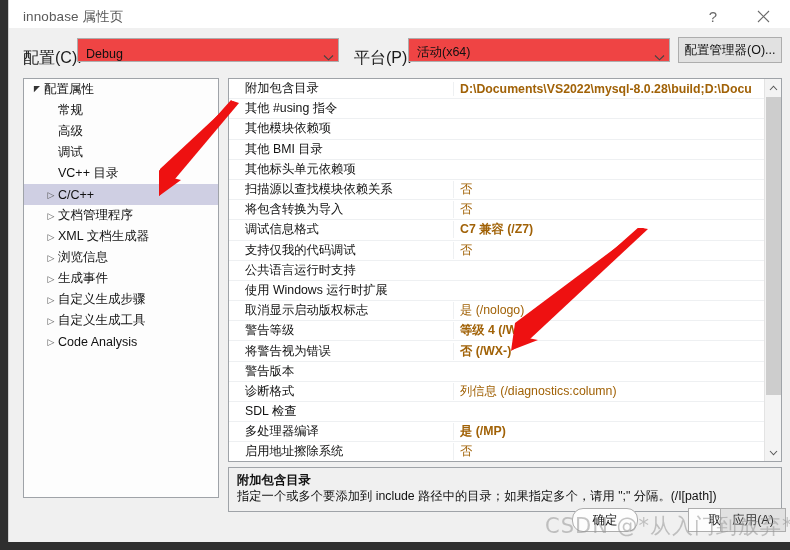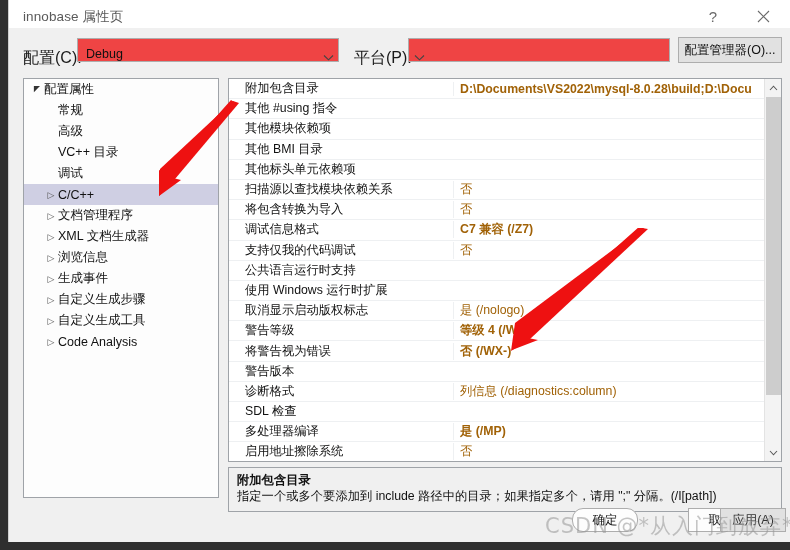--- a/index.html
+++ b/index.html
@@ -301,20 +301,21 @@
         <span class="cval">Debug</span>
         <span class="carrow">
           <svg width="11" height="7" viewBox="0 0 11 7">
               <path d="M1 1.5 L5.5 5.8 L10 1.5" stroke="#444" stroke-width="1.1" fill="none"></path>
             </svg>
         </span>
       </div>
 
       <div id="plat-label" class="fieldlabel">平台(P):</div>
       <div id="plat-combo" class="combo">
+        <span class="cval">活动(x64)</span>
         <span class="carrow">
           <svg width="11" height="7" viewBox="0 0 11 7">
               <path d="M1 1.5 L5.5 5.8 L10 1.5" stroke="#444" stroke-width="1.1" fill="none"></path>
             </svg>
         </span>
       </div>
 
       <div id="cfgmgr-btn">配置管理器(O)...</div>
     </div>
 
@@ -327,25 +328,25 @@
           <div class="tnode" style="padding-left: 20px;">
             <span class="tw"></span>
             <span class="tlabel">常规</span>
           </div>
           <div class="tnode" style="padding-left: 20px;">
             <span class="tw"></span>
             <span class="tlabel">高级</span>
           </div>
           <div class="tnode" style="padding-left: 20px;">
             <span class="tw"></span>
+            <span class="tlabel">调试</span>
+          </div>
+          <div class="tnode" style="padding-left: 20px;">
+            <span class="tw"></span>
             <span class="tlabel">VC++ 目录</span>
-          </div>
-          <div class="tnode" style="padding-left: 20px;">
-            <span class="tw"></span>
-            <span class="tlabel">调试</span>
           </div>
           <div class="tnode sel" style="padding-left: 20px;">
             <span class="tw">▷</span>
             <span class="tlabel">C/C++</span>
           </div>
           <div class="tnode" style="padding-left: 20px;">
             <span class="tw">▷</span>
             <span class="tlabel">文档管理程序</span>
           </div>
           <div class="tnode" style="padding-left: 20px;">

